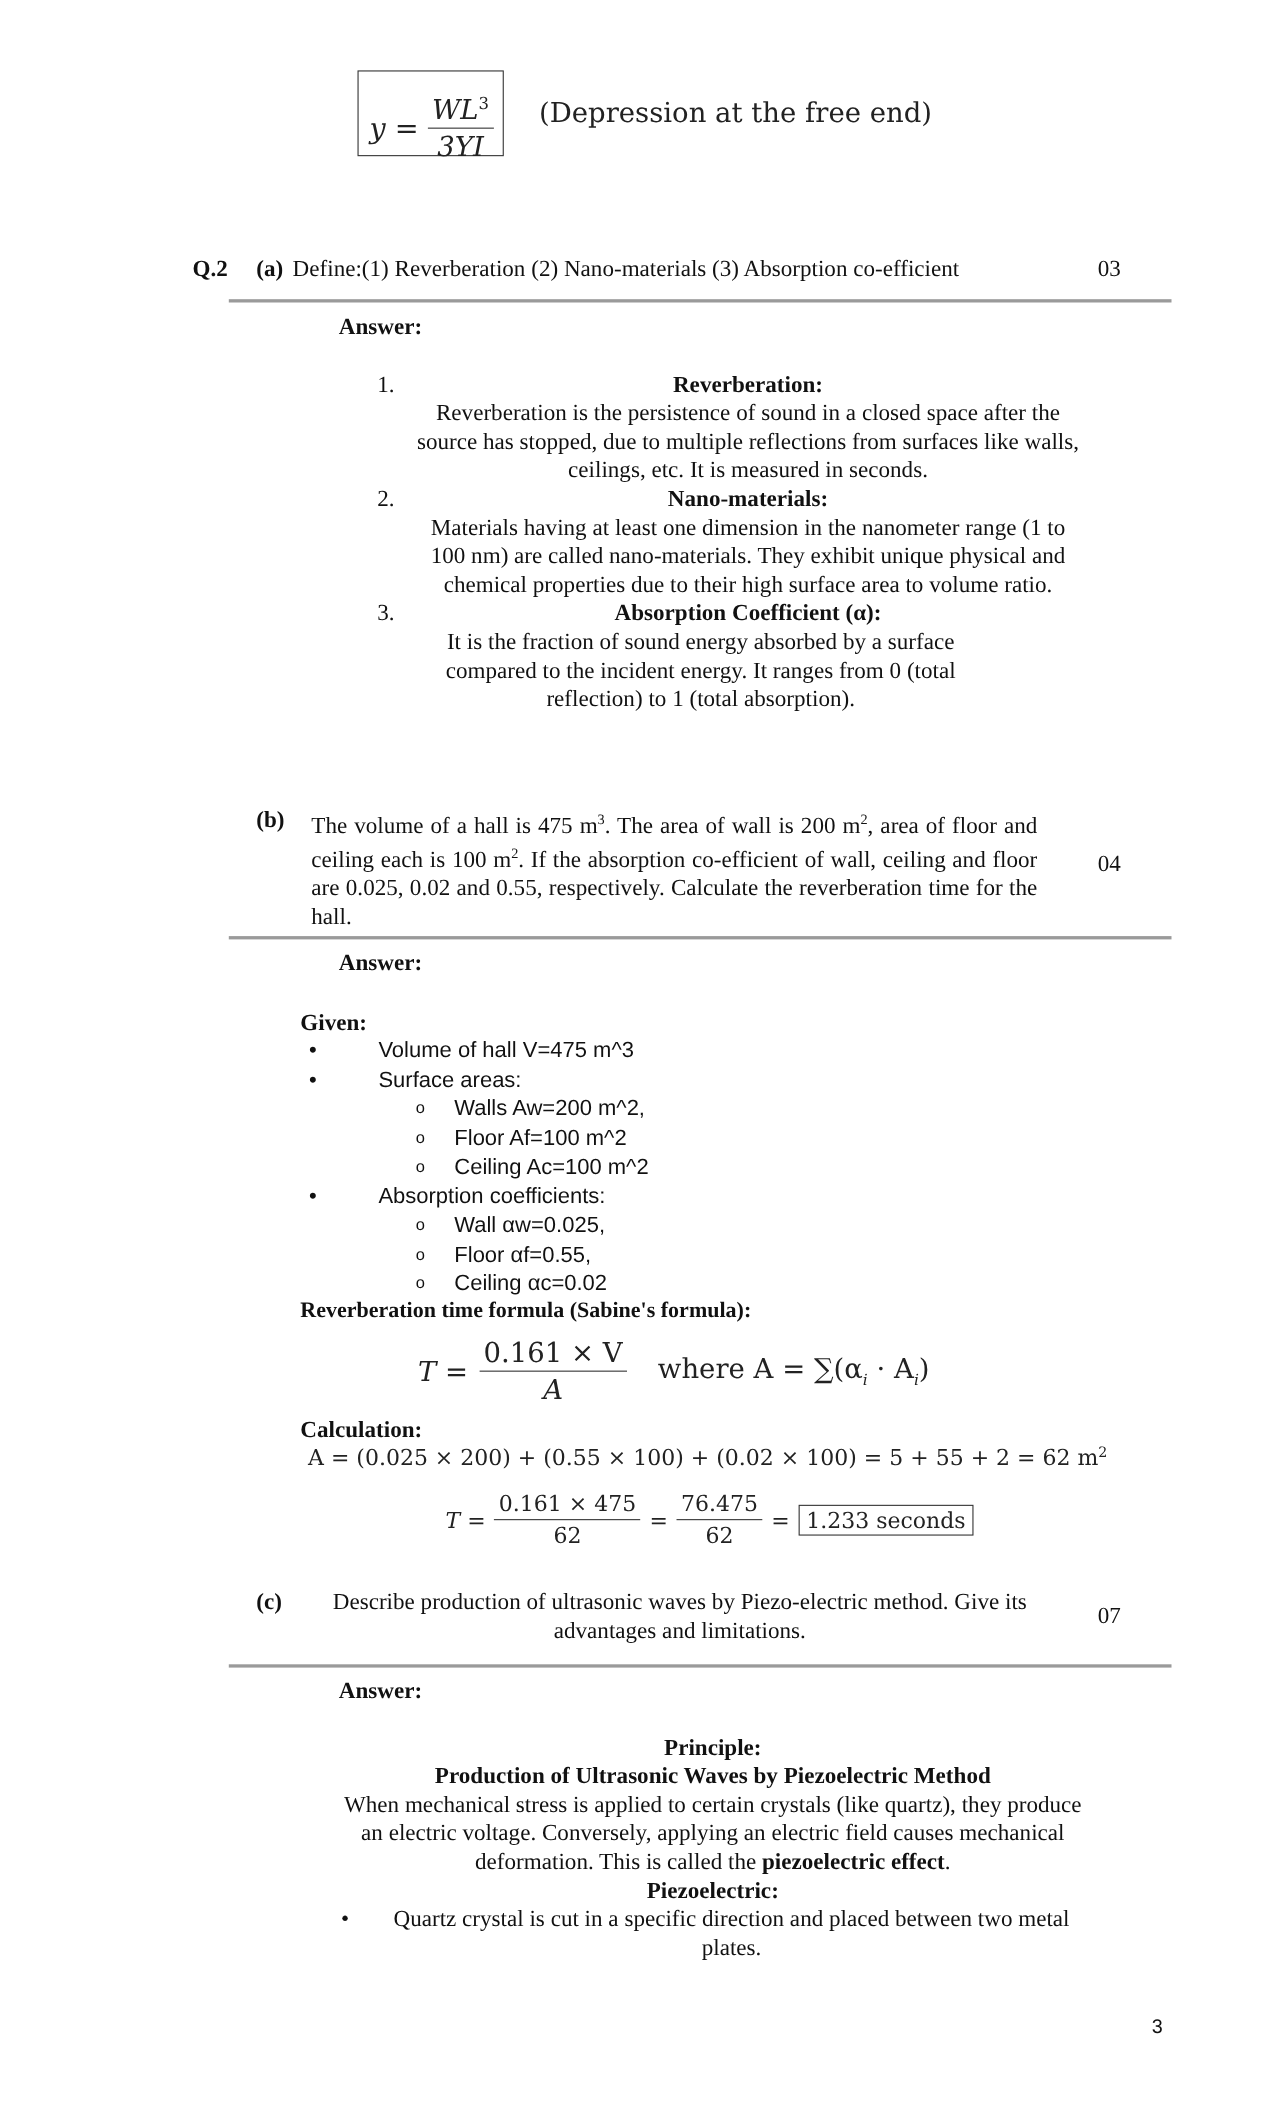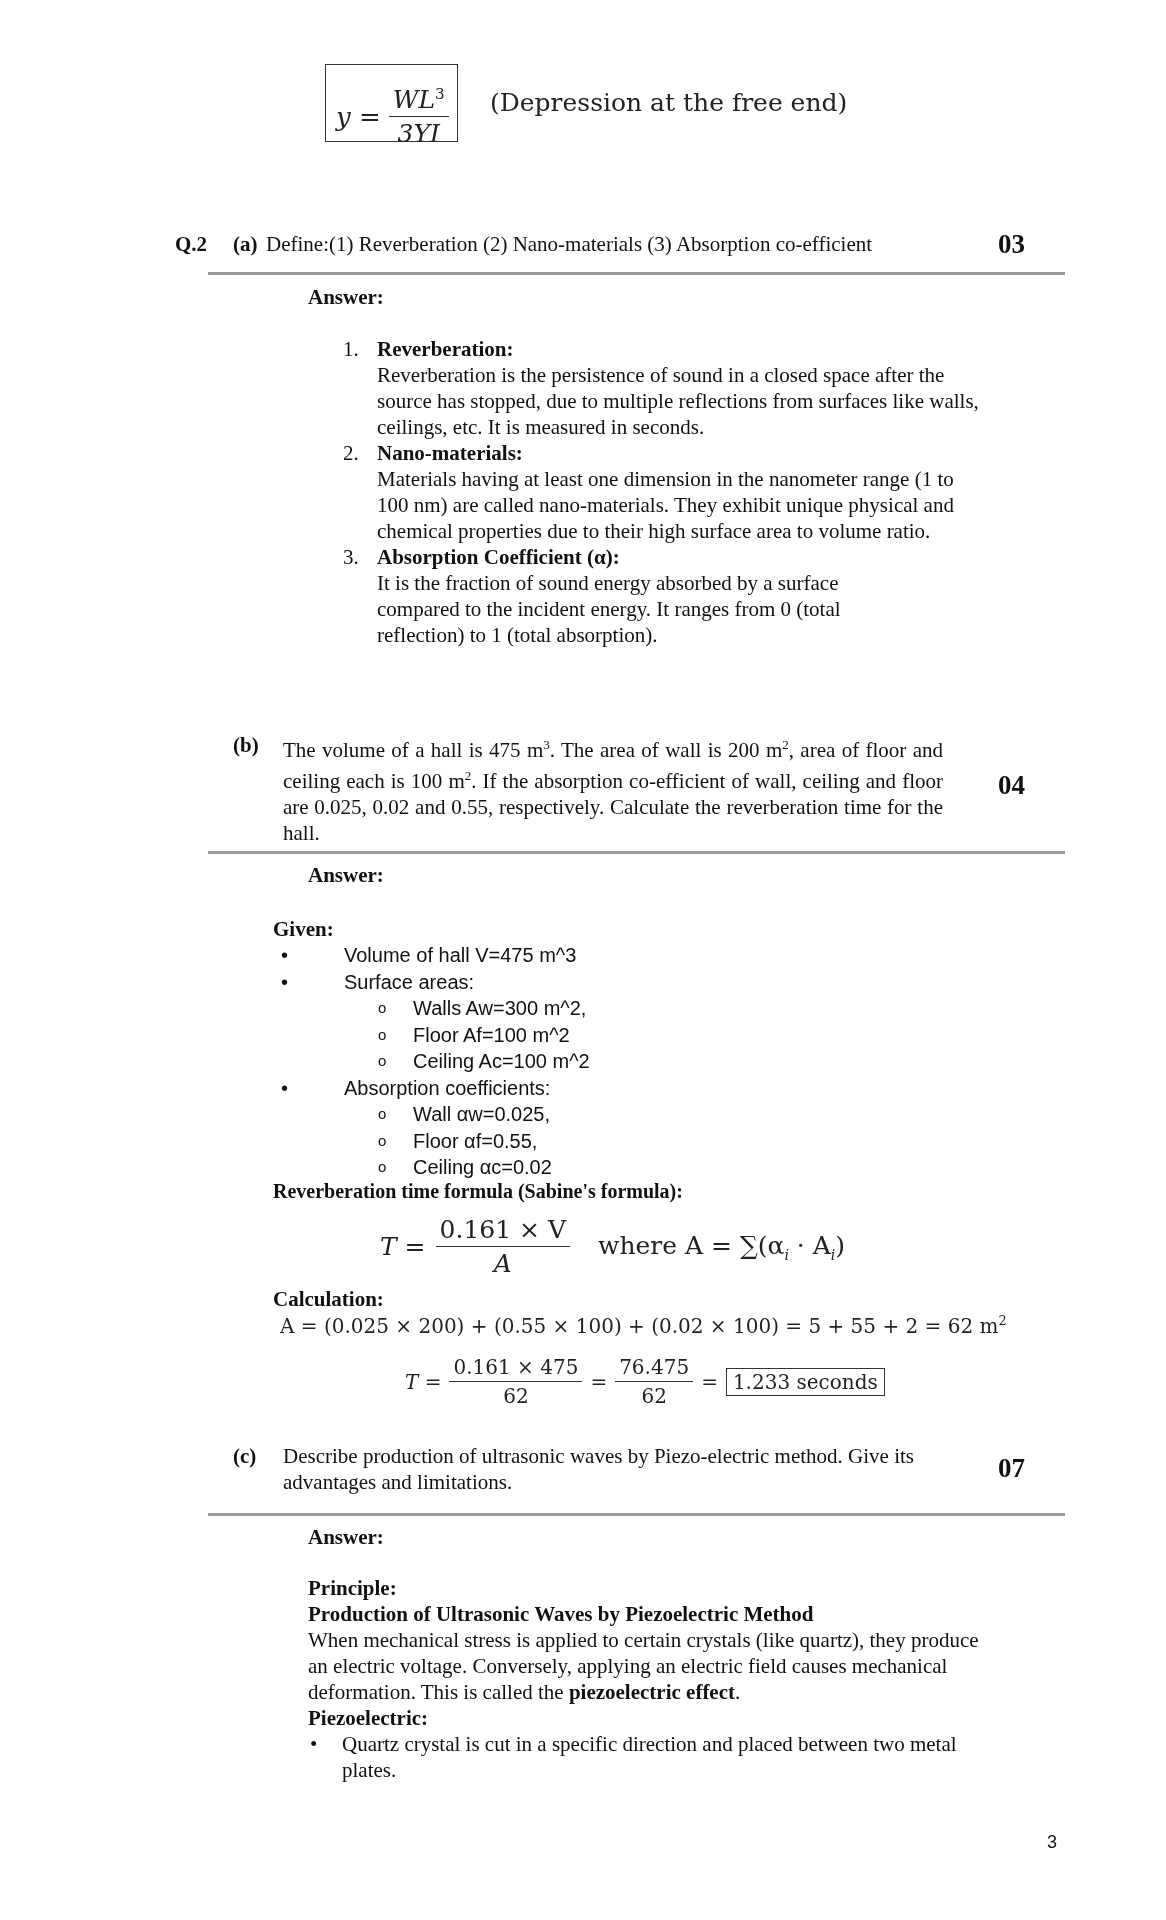--- a/index.html
+++ b/index.html
@@ -1,23 +1,23 @@
 <!DOCTYPE html>
 <html><head>
 <meta charset="utf-8">
 <style>
   html, body { margin: 0; padding: 0; background: #ffffff; }
   body { width: 1166px; height: 1920px; position: relative; overflow: hidden;
          font-family: "Liberation Serif", serif; color: #111; }
   .abs { position: absolute; }
-  .times { font-family: "Liberation Serif", serif; font-size: 21px; line-height: 26px; }
+  .times { font-family: "Liberation Serif", serif; font-size: 21px; line-height: 26px; text-align: center; }
   .math { font-family: "DejaVu Serif", "Liberation Serif", serif; color: #222; }
   .rule { position: absolute; height: 3px; background: #9a9a9a; left: 208px; width: 857px; }
   .bold { font-weight: bold; }
-  .marks { font-weight: bold; font-size: 27px; }
+  .marks { font-weight: normal; font-size: 21px; }
   .frac { display: inline-flex; flex-direction: column; align-items: center; vertical-align: middle; }
   .frac .num { padding: 0 4px 2px; border-bottom: 1.5px solid #333; text-align: center; }
   .frac .den { padding: 2px 4px 0; }
   .it { font-style: italic; }
   ol.defs { margin: 0; padding: 0; list-style: none; }
   ol.defs li { position: relative; padding-left: 34px; }
   ol.defs li .num-lbl { position: absolute; left: 0; }
   .given { font-family: "Liberation Sans", sans-serif; font-size: 20px; line-height: 26.5px; }
   .bullet-row { position: relative; padding-left: 69px; }
   .bullet-row .dot { position: absolute; left: 6px; top: 0; }
@@ -73,21 +73,21 @@
 <div class="abs marks times" style="left:998px; top:772px;">04</div>
 <div class="rule" style="top:851px;"></div>
 
 <div class="abs times bold" style="left:308px; top:862px;">Answer:</div>
 
 <div class="abs times bold" style="left:273px; top:916px;">Given:</div>
 
 <div class="abs given" style="left:275px; top:942px; width:500px;">
   <div class="bullet-row"><span class="dot">•</span><span>Volume of hall V=475 m^3</span></div>
   <div class="bullet-row"><span class="dot">•</span><span>Surface areas:</span></div>
-  <div class="sub-row"><span class="circ">o</span><span>Walls Aw=300 m^2,</span></div>
+  <div class="sub-row"><span class="circ">o</span><span>Walls Aw=200 m^2,</span></div>
   <div class="sub-row"><span class="circ">o</span><span>Floor Af=100 m^2</span></div>
   <div class="sub-row"><span class="circ">o</span><span>Ceiling Ac=100 m^2</span></div>
   <div class="bullet-row"><span class="dot">•</span><span>Absorption coefficients:</span></div>
   <div class="sub-row"><span class="circ">o</span><span>Wall αw=0.025,</span></div>
   <div class="sub-row"><span class="circ">o</span><span>Floor αf=0.55,</span></div>
   <div class="sub-row"><span class="circ">o</span><span>Ceiling αc=0.02</span></div>
 </div>
 
 <div class="abs bold" style="left:273px; top:1180px; font-family:'Liberation Serif', serif; font-size:20px;text-align:center;">Reverberation time formula (Sabine's formula):</div>
 

